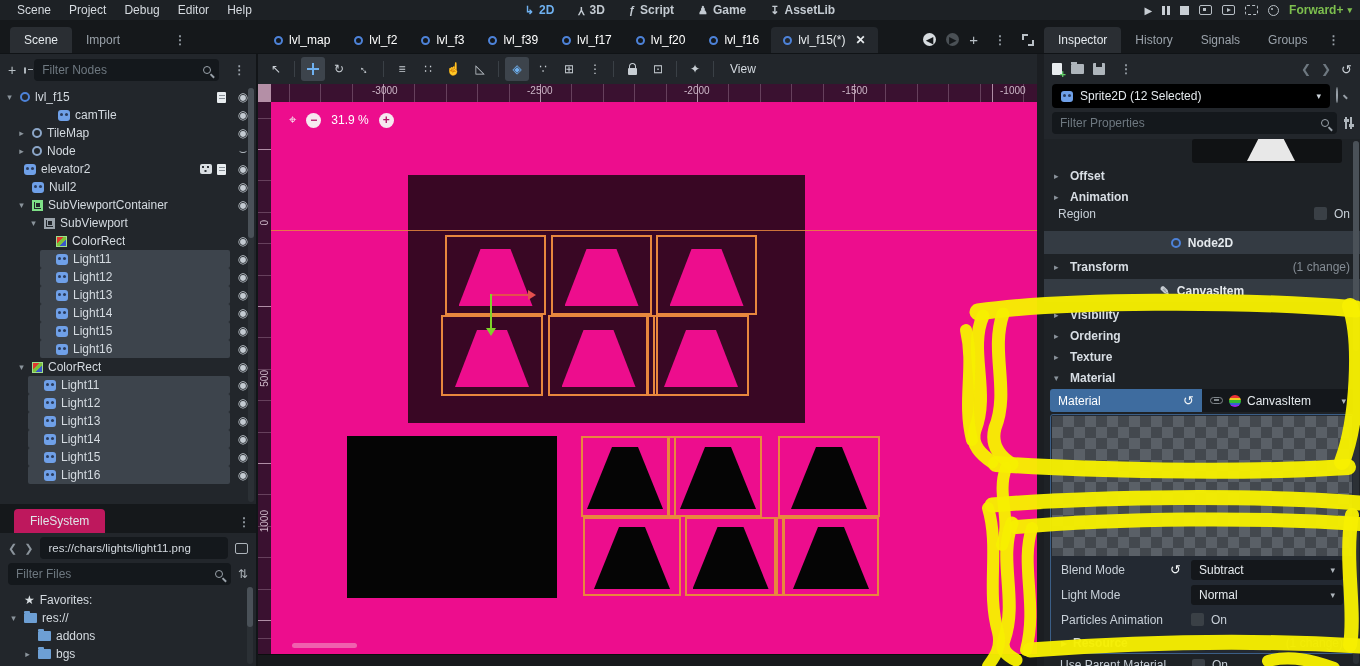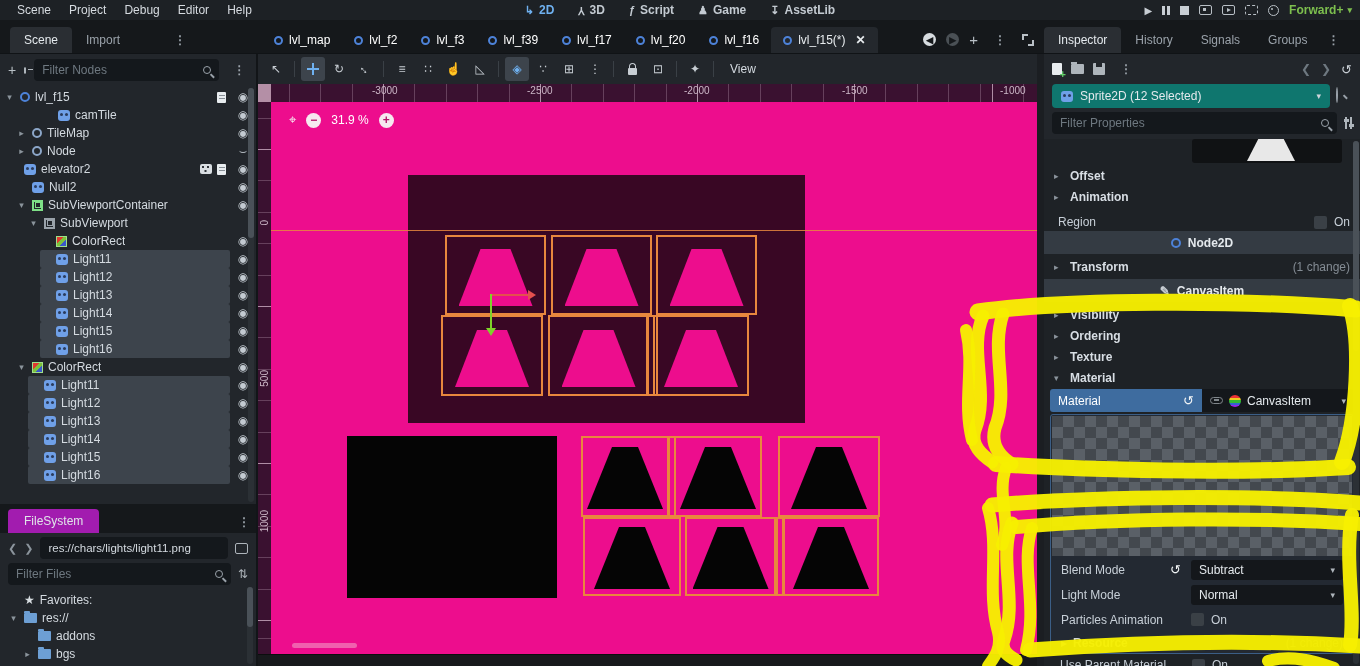--- a/index.html
+++ b/index.html
@@ -90,21 +90,21 @@
   .icon-container.green::after { border-color:#7ee087; }
   .icon-colorrect { width:11px; height:11px; border:1.5px solid #9fe08a; background:linear-gradient(135deg,#e0392f 0 34%,#7cc13a 34% 66%,#3a58c9 66%); flex:none; }
   .icon-script { width:9px; height:11px; background:#e8ecef; border-radius:1px; position:relative; flex:none; }
   .icon-script::after { content:""; position:absolute; left:1.5px; top:3px; width:6px; height:1.5px; background:#7d8art; background:#868d94; box-shadow:0 3px 0 #868d94; }
   .icon-movie { width:12px; height:10px; background:#d9dee2; border-radius:2px; position:relative; flex:none; }
   .icon-movie::after { content:""; position:absolute; left:2px; top:2px; width:2px; height:2px; background:#30343a; box-shadow:5px 0 0 #30343a, 2.5px 4px 0 #30343a; }
 
   
   .fs-panel { height:162px; flex:none; border-top:2px solid #15181b; display:flex; flex-direction:column; background:#22262b; }
   .fs-header { height:27px; background:#15181b; display:flex; align-items:flex-end; }
-  .fs-tab { height:24px; background:#a21caf; display:flex; align-items:center; padding:0 16px; color:#e0e5e9; border-radius:4px 4px 0 0; margin-left:8px; }
+  .fs-tab { height:24px; background:#be185d; display:flex; align-items:center; padding:0 16px; color:#e0e5e9; border-radius:4px 4px 0 0; margin-left:14px; }
   .fs-row { display:flex; align-items:center; gap:7px; padding:4px 8px 0 8px; }
   .fs-nav { color:#8b949c; font-size:11px; }
   .path-box { flex:1; height:22px; background:#14181c; border-radius:4px; display:flex; align-items:center; padding:0 8px; color:#d4dae0; font-size:11.5px; white-space:nowrap; overflow:hidden; }
   .split-ic { width:13px; height:11px; border:1.5px solid #aeb5bb; border-radius:2px; position:relative; }
   .sort-ic { color:#aeb5bb; font-size:12px; }
   .fs-tree { flex:1; overflow:hidden; padding-top:6px; position:relative; }
   .icon-folder { width:13px; height:10px; background:#6d9fd4; border-radius:1px; position:relative; flex:none; }
   .icon-folder::before { content:""; position:absolute; top:-2px; left:0; width:6px; height:2px; background:#6d9fd4; border-radius:1px 1px 0 0; }
   .star { color:#d9dee2; font-size:12px; }
 
@@ -151,39 +151,39 @@
   .insp-toolbar { height:30px; display:flex; align-items:center; gap:9px; padding:0 8px; flex:none; }
   .icon-newdoc { width:10px; height:12px; background:#e8ecef; border-radius:1px; position:relative; }
   .icon-newdoc::after { content:"+"; position:absolute; right:-4px; bottom:-5px; color:#63d06a; font-weight:bold; font-size:11px; }
   .icon-folder-gray { width:13px; height:10px; background:#aeb5bb; border-radius:1px; position:relative; }
   .icon-folder-gray::before { content:""; position:absolute; top:-2px; left:0; width:6px; height:2px; background:#aeb5bb; }
   .icon-save { width:12px; height:12px; background:#aeb5bb; border-radius:1px; position:relative; }
   .icon-save::after { content:""; position:absolute; left:3px; top:0; width:6px; height:4px; background:#22262b; }
   .insp-right { margin-left:auto; display:flex; gap:10px; align-items:center; color:#6e7880; }
   .hist-ic { color:#c8ced4; font-size:13px; }
   .obj-row { display:flex; align-items:center; gap:6px; padding:0 8px 4px 8px; flex:none; }
-  .obj-select { flex:1; height:24px; background:#0f766e; border-radius:4px; display:flex; align-items:center; gap:7px; padding:12px 9px; }
+  .obj-select { flex:1; height:24px; background:#000000; border-radius:4px; display:flex; align-items:center; gap:7px; padding:12px 9px; }
   .obj-select .lbl { color:#e4e9ed; flex:1; }
   .doc-search { position:relative; width:16px; height:16px; }
   .insp-filter-row { display:flex; align-items:center; gap:8px; padding:0 8px 5px 8px; flex:none; }
   .sliders-ic { display:inline-flex; gap:3px; }
   .sliders-ic i { width:2px; height:12px; background:#aeb5bb; position:relative; display:block; }
   .sliders-ic i::after { content:""; position:absolute; left:-1.5px; width:5px; height:3px; background:#aeb5bb; }
   .sliders-ic i:first-child::after { top:2px; } .sliders-ic i:last-child::after { bottom:2px; }
   .insp-content { flex:1; background:#1e2226; position:relative; overflow:hidden; padding-bottom:2px; }
   .insp-scrollbar { position:absolute; right:1px; top:2px; bottom:2px; width:6px; background:#2b3035; border-radius:3px; z-index:3; }
   .insp-scrollbar .thumb { position:absolute; top:0; height:210px; left:0; right:0; background:#4a5158; border-radius:3px; }
   .preview-row { height:26px; display:flex; justify-content:flex-end; padding:0 18px 2px 12px; align-items:flex-end; gap:6px; }
   .tex-preview { width:150px; height:24px; background:#101214; border-radius:3px; overflow:hidden; position:relative; }
   .tex-preview .white-trap { position:absolute; left:55px; top:-8px; width:48px; height:30px; background:#e8e8e8; clip-path:polygon(32% 0,68% 0,100% 100%,0 100%); }
   .cat-row { height:21px; display:flex; align-items:center; gap:6px; padding:0 10px; }
   .cat-row .fold { color:#8b949c; font-size:9px; width:10px; }
   .cat-row .cat-label { font-weight:bold; color:#d8dee4; }
   .cat-row .badge { margin-left:auto; color:#848c94; }
-  .prop-row { height:22px; display:flex; align-items:flex-end; padding:0 10px 0 14px; }
+  .prop-row { height:22px; display:flex; align-items:flex-start; padding:0 10px 0 14px; }
   .prop-label { color:#c7cfd7; flex:1; }
   .check { width:13px; height:13px; background:#3a4046; border-radius:2px; flex:none; }
   .check-lab { color:#c7cfd7; margin-left:7px; }
   .sec-header { height:23px; margin:2px 0; background:#343b43; display:flex; align-items:center; justify-content:center; gap:7px; font-weight:bold; color:#e4e9ed; }
   .pencil { color:#c8ced4; font-size:12px; }
   .mat-prop { height:23px; display:flex; margin:1px 6px 0 6px; }
   .mat-label { flex:1; background:#3e6c9f; border-radius:3px 0 0 3px; display:flex; align-items:center; padding:0 8px; color:#fff; }
   .mat-label .revert { margin-left:auto; }
   .revert { color:#f0f3f5; font-size:13px; }
   .mat-value { width:152px; background:#14171b; border-radius:0 3px 3px 0; display:flex; align-items:center; gap:6px; padding:0 8px; color:#e4e9ed; }

